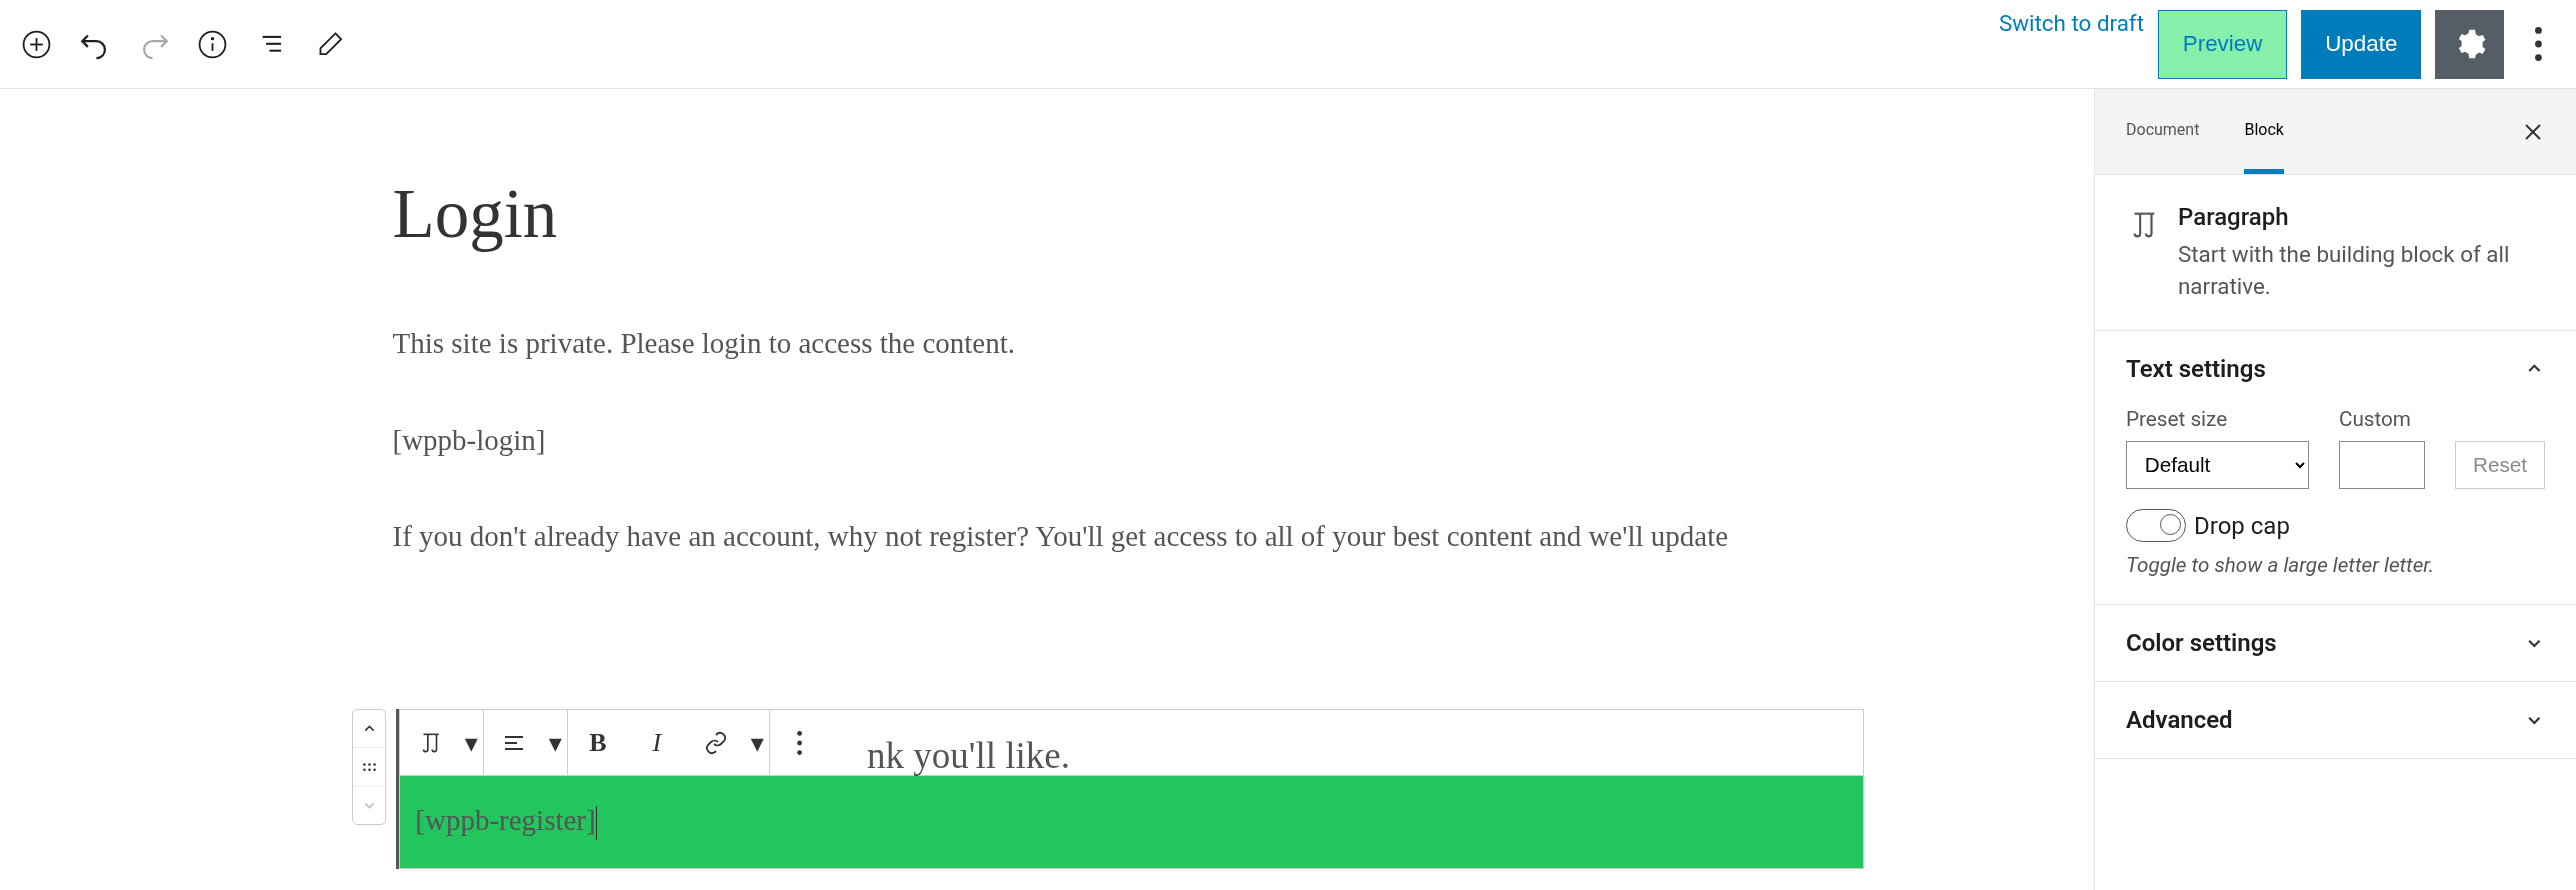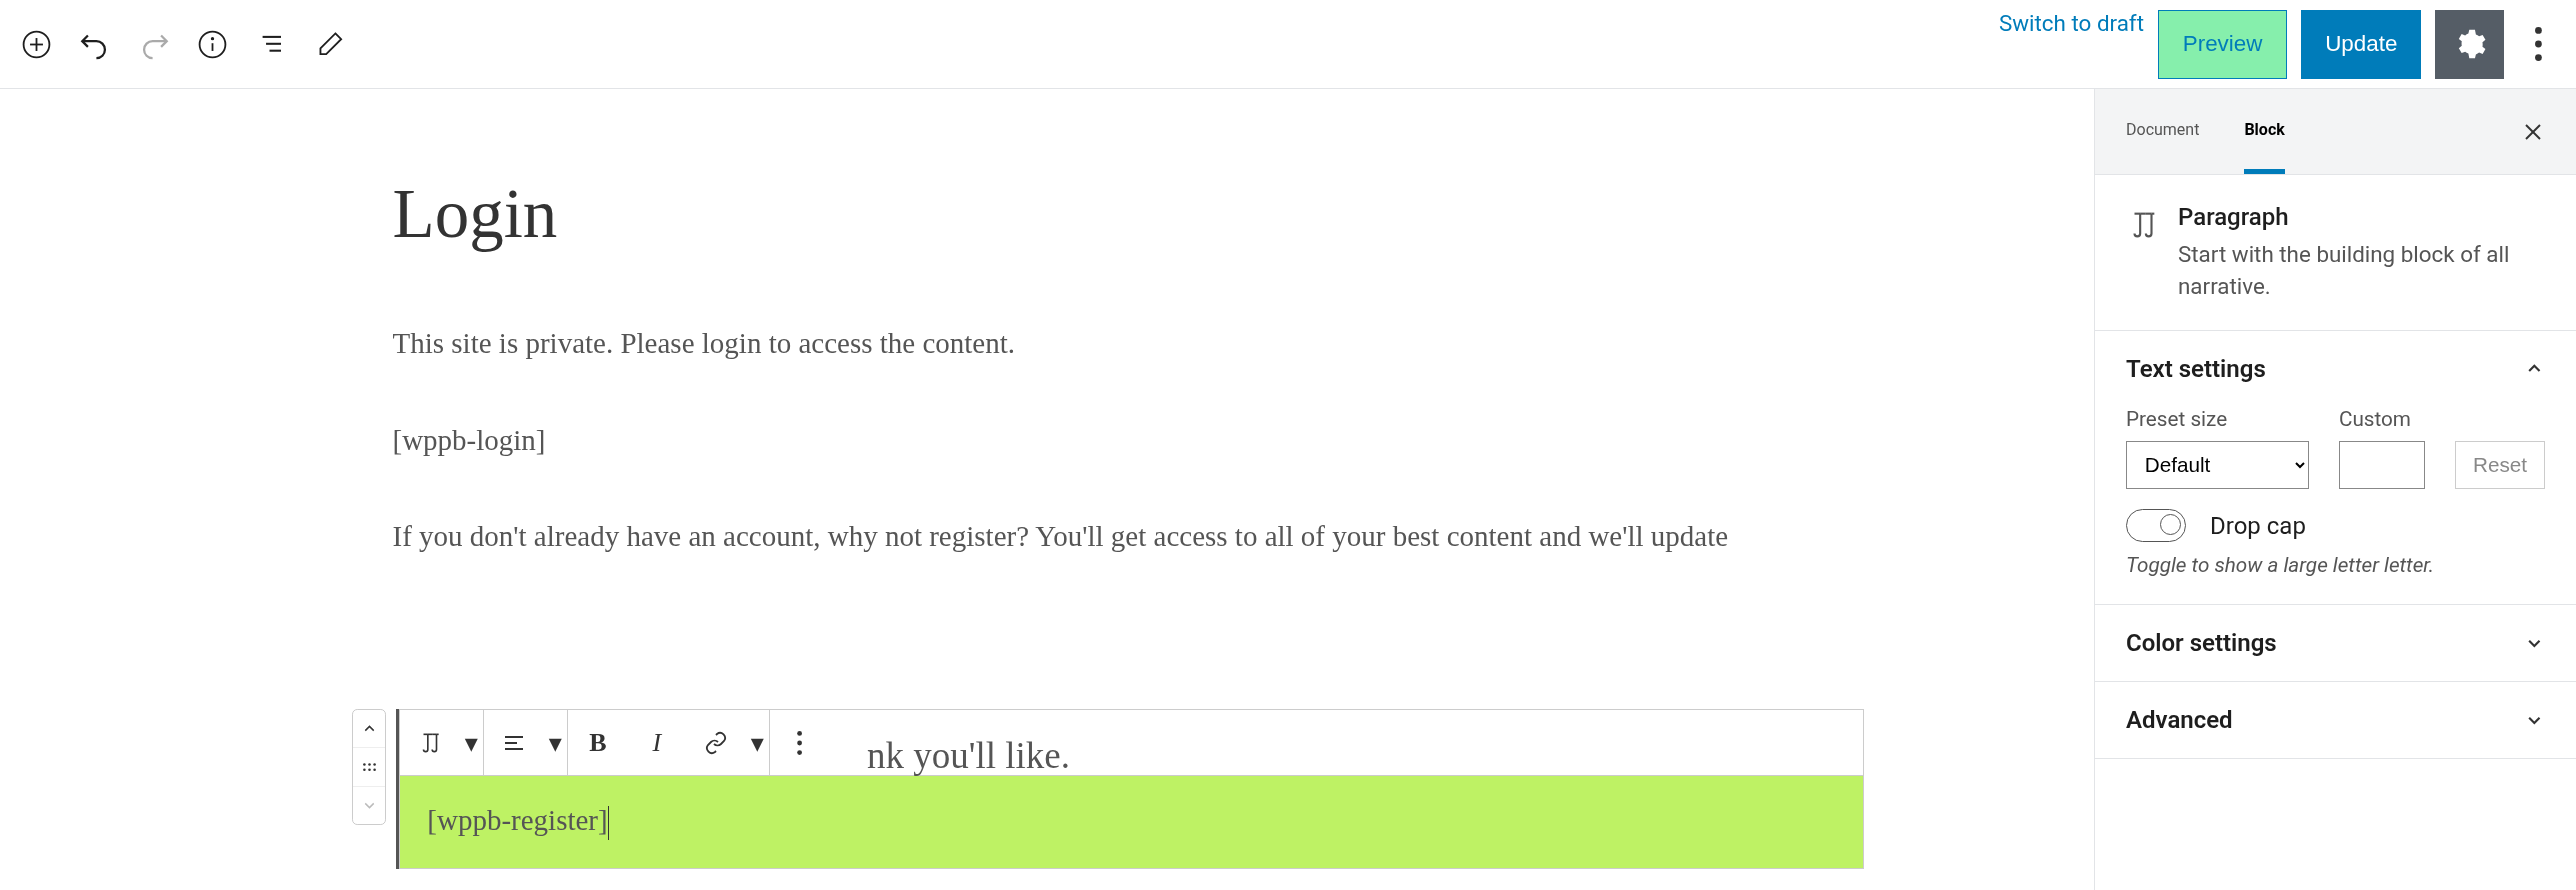--- a/index.html
+++ b/index.html
@@ -25,44 +25,44 @@
   .mover-btn { width: 100%; height: 38px; display: flex; align-items: center; justify-content: center; cursor: pointer; }
   .mover-btn.disabled { color: #bbb; cursor: default; }
   .mover-btn.up { border-bottom: 0.9px solid #eee; }
   .mover-btn.down { border-top: 0.9px solid #eee; }
   .toolbar-and-block { display: flex; flex-direction: column; border-left: 3.4px solid #555; }
   .block-toolbar { height: 67px; display: flex; background: #fff; border: 0.9px solid #ccc; }
   .tb-group { display: flex; align-items: center; border-right: 0.9px solid #ccc; }
   .tb-group.last { border-right: none; }
   .tb-btn { width: 59px; height: 100%; display: flex; align-items: center; justify-content: center; cursor: pointer; color: #333; font-size: 26px; }
   .tb-sub { width: 24px; }
-  .block-input { width: 1465px; height: 93px; border: 0.9px solid #ccc; border-top: none; background: #bef264; padding: 0 27px; display: flex; align-items: center; }
+  .block-input { width: 1465px; height: 93px; border: 0.9px solid #ccc; border-top: none; background: #22c55e; padding: 0 15px; display: flex; align-items: center; }
   .block-text { font-size: 29px; color: #555; font-family: Georgia, serif; position: relative; }
   .cursor { display: inline-block; width: 0.9px; height: 34px; background: #333; vertical-align: middle; }
   .sidebar { width: 482px; border-left: 0.9px solid #e2e4e7; background: #fff; display: flex; flex-direction: column; }
   .sidebar-tabs { height: 86px; display: flex; align-items: center; border-bottom: 0.9px solid #e2e4e7; padding: 0 31px 0 31px; gap: 45px; background: #f3f4f5; }
   .tab { font-size: 16px; color: #555; cursor: pointer; height: 100%; display: flex; align-items: center; border-bottom: 5.2px solid transparent; }
-  .tab.active { color: #000; font-weight: 700; border-bottom-color: #007cba; }
+  .tab.active { color: #000; font-weight: 400; border-bottom-color: #007cba; }
   .tab-close { margin-left: auto; cursor: pointer; font-size: 27.6px; }
   .panel-block-info { padding: 27.6px 31px; display: flex; gap: 18px; border-bottom: 0.9px solid #e2e4e7; }
   .panel-icon { color: #555; padding-top: 5.2px; }
   .panel-heading { font-size: 24px; font-weight: 500; margin-bottom: 8.6px; }
   .panel-desc { font-size: 22.4px; color: #555; line-height: 1.4; }
   .panel-section { border-bottom: 0.9px solid #e2e4e7; }
   .panel-section-header { padding: 24px 31px; display: flex; align-items: center; justify-content: space-between; cursor: pointer; }
   .panel-section-title { font-size: 24px; font-weight: 600; }
   .panel-section-body { padding: 0 31px 27.6px 31px; }
   .row { display: flex; gap: 30px; margin-bottom: 20.7px; }
   .col { flex: 1; }
   .col.small { flex: 0 0 86px; }
   .field-label { font-size: 20.7px; color: #555; margin-bottom: 10.3px; display: block; }
   .select { width: 100%; height: 48px; border: 0.9px solid #888; background: #fff; font-size: 20.7px; padding: 0 13.8px; }
   .num-input { width: 100%; height: 48px; border: 0.9px solid #888; background: #fff; }
   .reset-btn { height: 48px; padding: 0 17px; border: 0.9px solid #ccc; background: #fff; font-size: 20.7px; color: #888; cursor: pointer; }
-  .toggle-row { display: flex; align-items: center; gap: 24px; margin-bottom: 10.3px; }
+  .toggle-row { display: flex; align-items: center; gap: 8px; margin-bottom: 10.3px; }
   .toggle { width: 60px; height: 33px; border: 1.7px solid #555; border-radius: 17px; position: relative; cursor: pointer; }
   .toggle:after { content: ""; width: 19px; height: 19px; border: 1.7px solid #555; border-radius: 50%; position: absolute; right: 4.3px; top: 3.4px; background: #fff; }
   .toggle-label { font-size: 24px; }
   .toggle-hint { font-size: 20.7px; font-style: italic; color: #555; }
   svg { display: block; }
 </style>
 </head>
 <body>
 
 <div class="top-bar">

